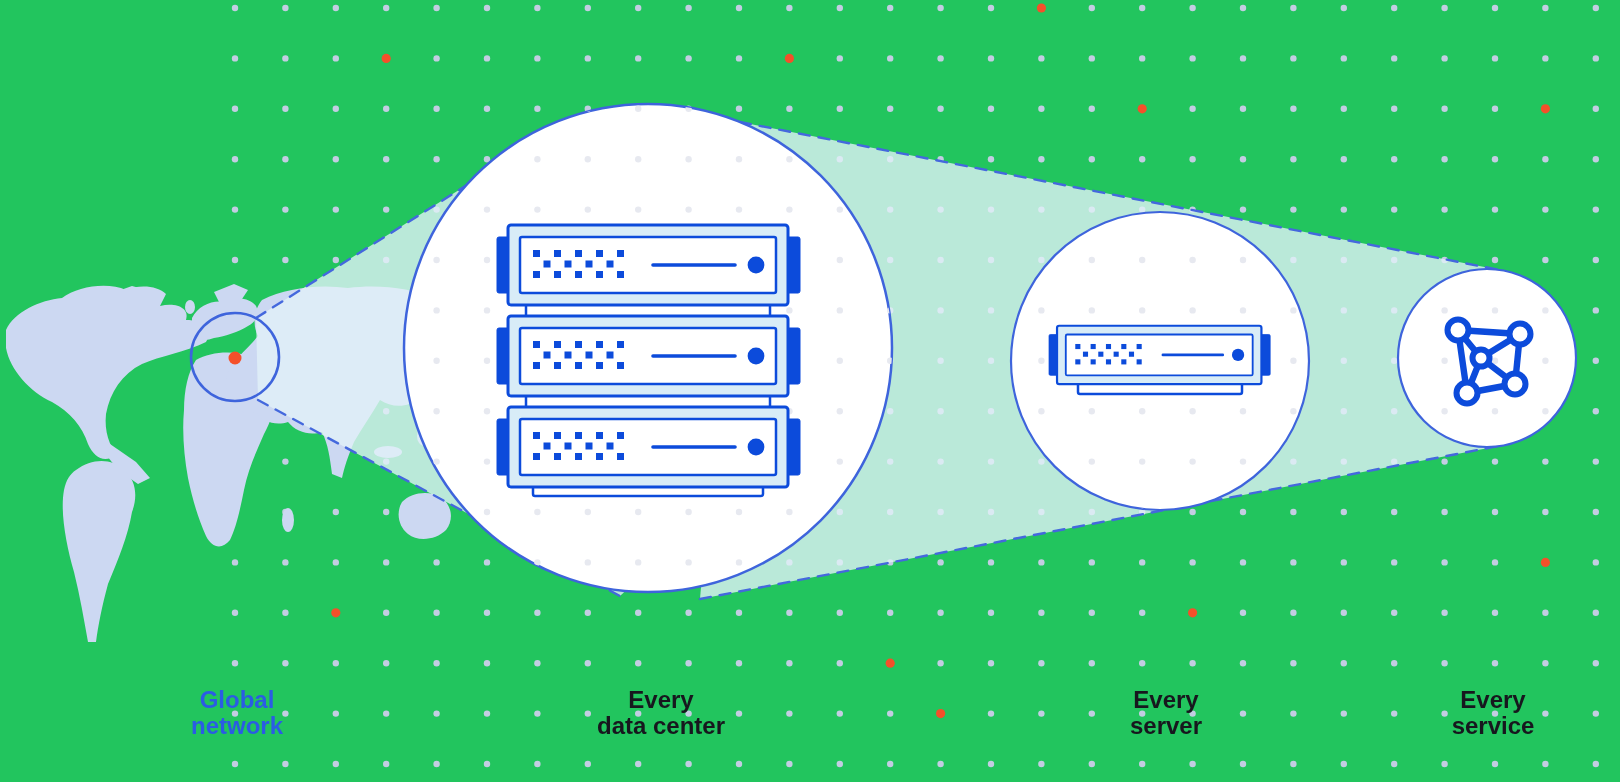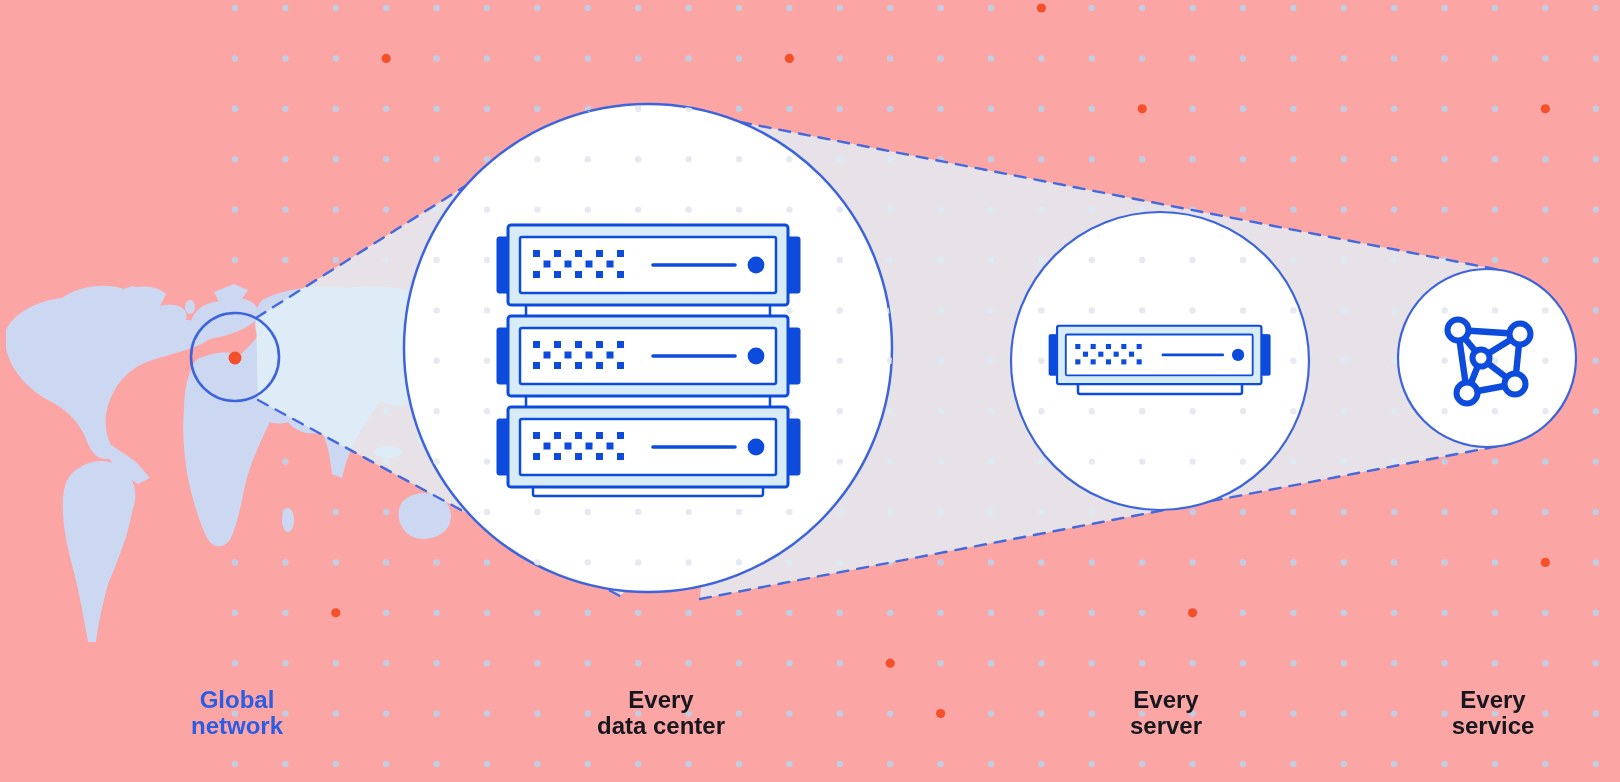--- a/index.html
+++ b/index.html
@@ -1,16 +1,16 @@
 <!DOCTYPE html>
 <html><head>
 <meta charset="utf-8">
 <style>
   html,body{margin:0;padding:0;background:#ffffff;}
-  .stage{position:relative;width:1620px;height:782px;background:#fca5a5;overflow:hidden;
+  .stage{position:relative;width:1620px;height:782px;background:#22c55e;overflow:hidden;
          font-family:"Liberation Sans", sans-serif;}
   svg{display:block;}
   .map path, .map ellipse{fill:#ccd8f2;stroke:none;}
   .cone{fill:#e1f1f7;fill-opacity:0.8;}
   .guide{stroke:#4468dd;stroke-width:2.4;stroke-dasharray:11 9;fill:none;stroke-linecap:round;}
   .ring{fill:#ffffff;stroke:#3e64dc;stroke-width:2.5;}
   .ring-thin{fill:#ffffff;stroke:#3e64dc;stroke-width:2.2;}
   .srv-body{fill:#d8ecf7;stroke:#0c4bdb;stroke-width:3;}
   .srv-inner{fill:#ffffff;stroke:#0c4bdb;stroke-width:2.5;}
   .srv-ear{fill:#0c4bdb;stroke:#0c4bdb;stroke-width:1;}

